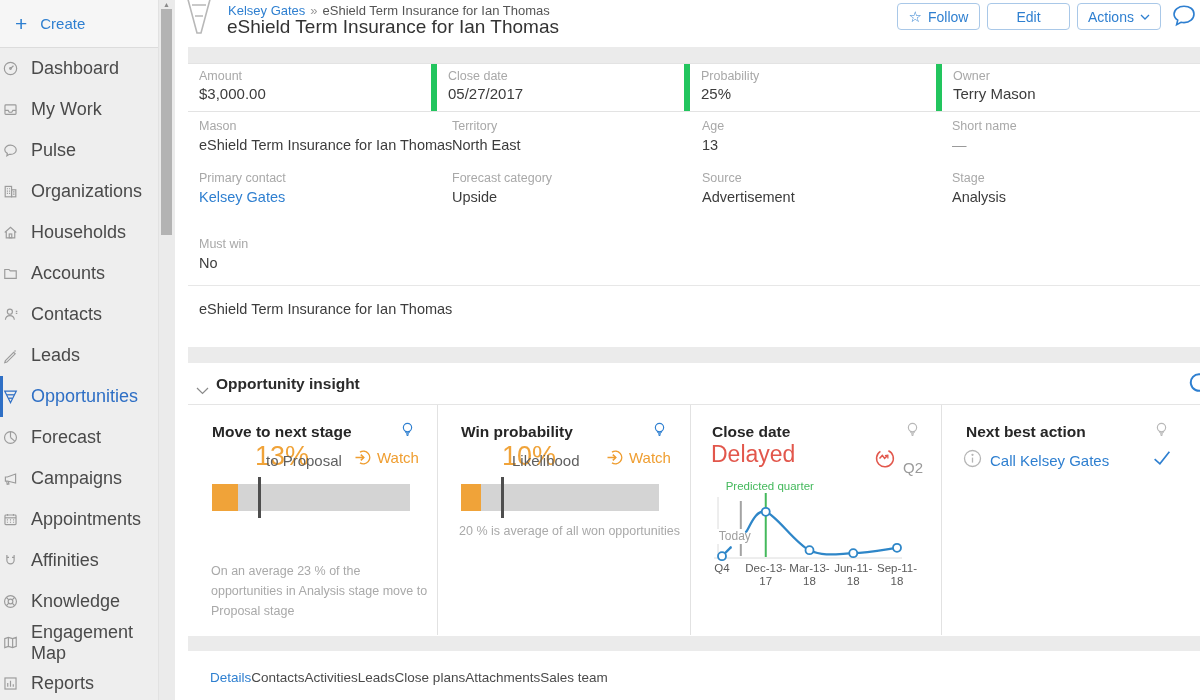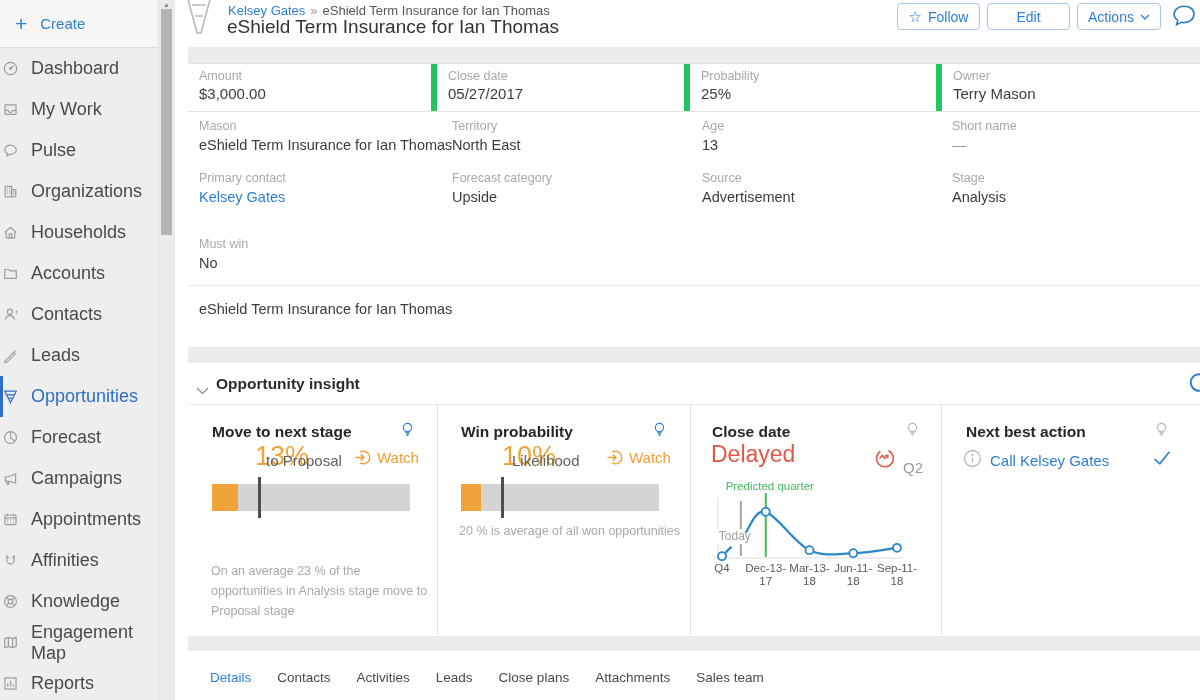--- a/index.html
+++ b/index.html
@@ -54,21 +54,21 @@
   .watch{position:absolute;display:flex;align-items:center;gap:6px;color:#ef9e31;font-size:15px;cursor:pointer;}
   .bar{position:absolute;width:198px;height:27px;background:#d4d4d4;}
   .bar-fill{position:absolute;left:0;top:0;height:100%;background:#f0a339;}
   .bar-marker{position:absolute;top:-7px;width:3px;height:41px;background:#4e4e4e;}
   .caption{position:absolute;font-size:12.5px;color:#a9a9a9;line-height:20px;}
   .delayed{position:absolute;font-size:23px;color:#e2574c;}
   .q2{position:absolute;font-size:15px;color:#9a9a9a;}
   .action-link{position:absolute;font-size:15px;color:#2e7fd0;cursor:pointer;}
   .ico-abs{position:absolute;}
   
-  .tabs{position:absolute;left:210px;top:666px;display:flex;gap:26px;font-size:13.5px;color:#4a4a4a;}
+  .tabs{position:absolute;left:210px;top:666px;display:flex;font-size:13.5px;color:#4a4a4a;}
   .tab{cursor:pointer;padding:4px 0;}
   .tab.active{color:#2e7fd0;}
 </style>
 </head>
 <body>
 
 <div class="sidebar">
   <div class="create-row">
     <span class="plus">+</span>
     <span class="create-lbl">Create</span>

